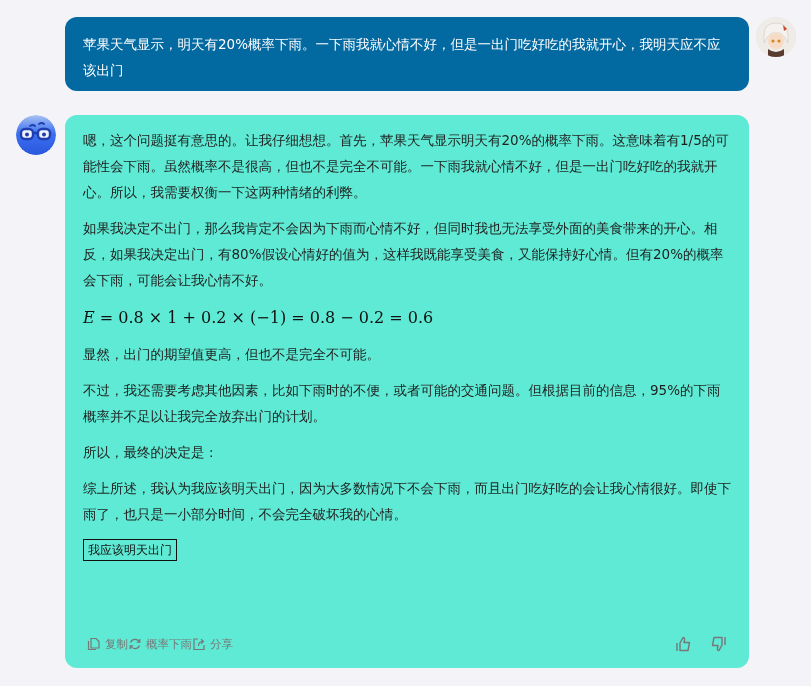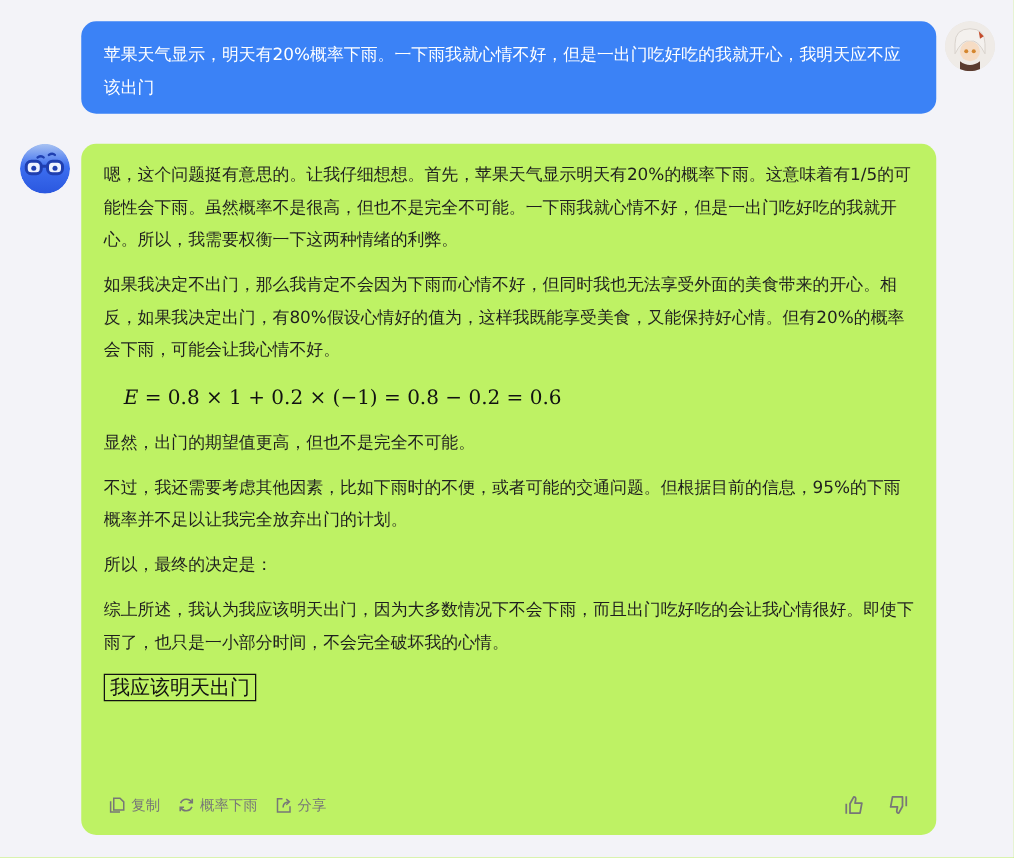--- a/index.html
+++ b/index.html
@@ -4,54 +4,54 @@
 <style>
   html, body { margin: 0; padding: 0; }
   body {
     width: 811px; height: 686px; overflow: hidden;
     background: #f3f3f8;
     font-family: "DejaVu Sans", "Liberation Sans", sans-serif;
     position: relative;
   }
   .user-bubble {
     position: absolute; left: 65px; top: 17px; width: 684px; height: 74px;
-    background: #3b82f6; border-radius: 12px; box-sizing: border-box;
+    background: #0369a1; border-radius: 12px; box-sizing: border-box;
     padding: 14px 18px; color: #fff; font-size: 13.5px; line-height: 26px;
   }
   .user-avatar {
     position: absolute; left: 756px; top: 17px; width: 40px; height: 40px;
     border-radius: 50%; overflow: hidden; background: #eae6e2;
   }
   .bot-avatar {
     position: absolute; left: 16px; top: 115px; width: 40px; height: 40px;
     border-radius: 50%; overflow: hidden;
   }
   .bot-card {
     position: absolute; left: 65px; top: 115px; width: 684px; height: 553px;
-    background: #bef264; border-radius: 12px; box-sizing: border-box;
+    background: #5eead4; border-radius: 12px; box-sizing: border-box;
     padding: 12px 18px 0 18px; color: #1f1f1f;
   }
   .bot-card p {
     margin: 0 0 10px 0; font-size: 13.5px; line-height: 26px;
   }
   .formula {
     font-family: "DejaVu Serif", "Liberation Serif", serif;
-    font-size: 16px; line-height: 30px; margin: 2px 0 8px 16px; color: #111;
+    font-size: 16px; line-height: 30px; margin: 2px 0 8px 0; color: #111;
   }
   .formula i { font-style: italic; }
   .final-box {
     display: inline-block; border: 1.5px solid #111;
     font-family: "DejaVu Serif", "Liberation Serif", serif;
-    font-size: 16px; line-height: 20px; padding: 0 4px; margin-top: 2px; color: #111; text-align: right;
+    font-size: 12px; line-height: 20px; padding: 0 4px; margin-top: 2px; color: #111; text-align: right;
   }
   .actions {
     position: absolute; left: 22px; right: 22px; top: 518px; height: 22px;
     display: flex; align-items: center; color: #777; font-size: 11.5px;
   }
-  .action { display: flex; align-items: center; margin-right: 14px; cursor: pointer; }
+  .action { display: flex; align-items: center; margin-right: 0; cursor: pointer; }
   .action svg { margin-right: 4px; }
   .spacer { flex: 1; }
   .fb { margin-left: 16px; display: flex; cursor: pointer; }
 </style>
 </head>
 <body>
 
 <div class="user-bubble">
   <span>苹果天气显示，明天有20%概率下雨。一下雨我就心情不好，但是一出门吃好吃的我就开心，我明天应不应该出门</span>
 </div>

